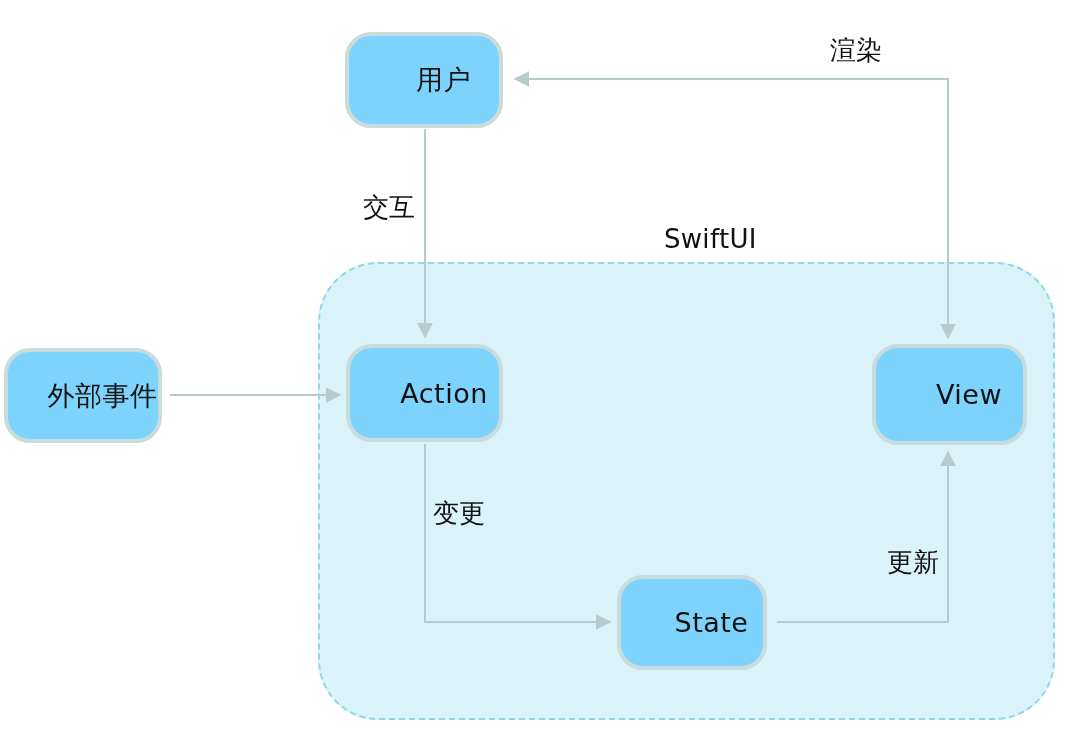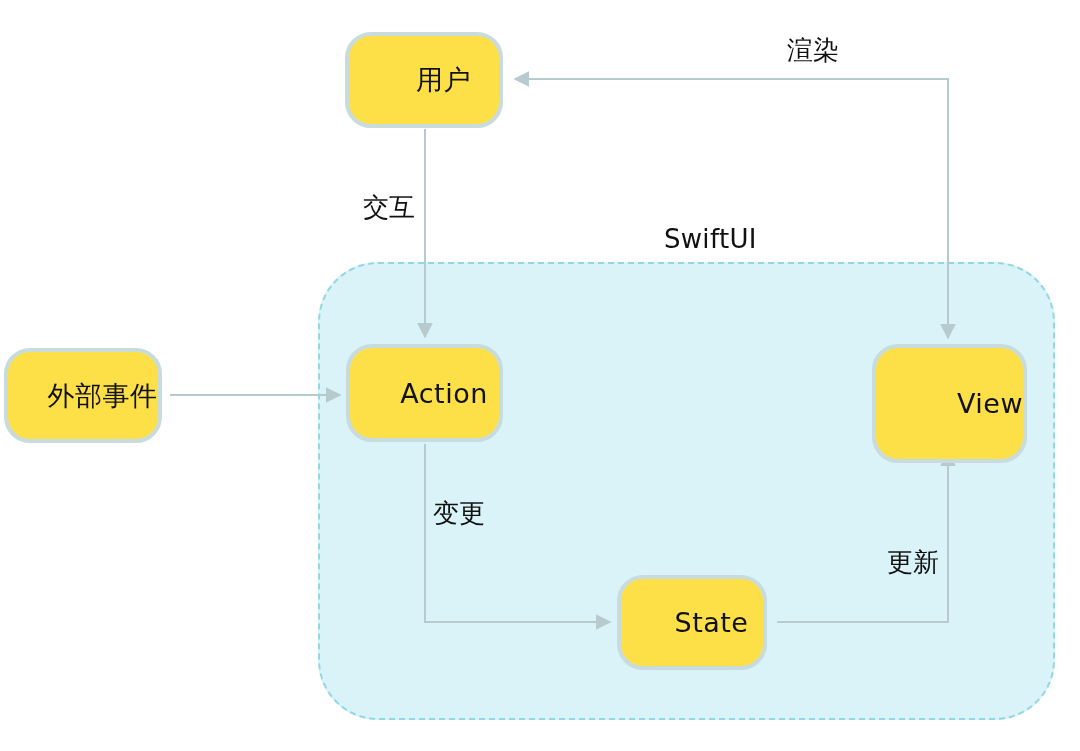--- a/index.html
+++ b/index.html
@@ -30,46 +30,46 @@
   .edges-layer {
     position: absolute;
     left: 0;
     top: 0;
     width: 1080px;
     height: 751px;
     z-index: 2;
   }
   .node {
     position: absolute;
-    background: #fde047;
+    background: #7dd3fc;
     border: 4px solid #c8dcdd;
     border-radius: 26px;
     box-sizing: border-box;
     display: flex;
     align-items: center;
     justify-content: center;
     font-size: 27px;
     color: #111111;
     z-index: 3;
     letter-spacing: 0.5px;
     padding-left: 39px;
   }
   .node-user     { left: 345px; top: 32px;  width: 158px; height: 96px; }
   .node-external { left: 4px;  top: 348px; width: 158px; height: 95px; }
   .node-action   { left: 346px; top: 344px; width: 157px; height: 98px; }
-  .node-view     { left: 872px; top: 344px; width: 155px; height: 119px; justify-content: flex-end; }
+  .node-view     { left: 872px; top: 344px; width: 155px; height: 101px; }
   .node-state    { left: 617px; top: 575px; width: 150px; height: 95px; }
   .edge-label {
     position: absolute;
     font-size: 26px;
     color: #111111;
     z-index: 4;
     white-space: nowrap;
   }
-  .label-render  { left: 787px; top: 33px; }
+  .label-render  { left: 830px; top: 33px; }
   .label-swiftui { left: 664px; top: 224px; letter-spacing: 0.3px; }
   .label-interact{ left: 363px; top: 182px; margin-top: 8px; }
   .label-change  { left: 433px; top: 496px; }
   .label-update  { left: 887px; top: 545px; }
 </style>
 </head>
 <body>
 
 <div class="canvas">
 

